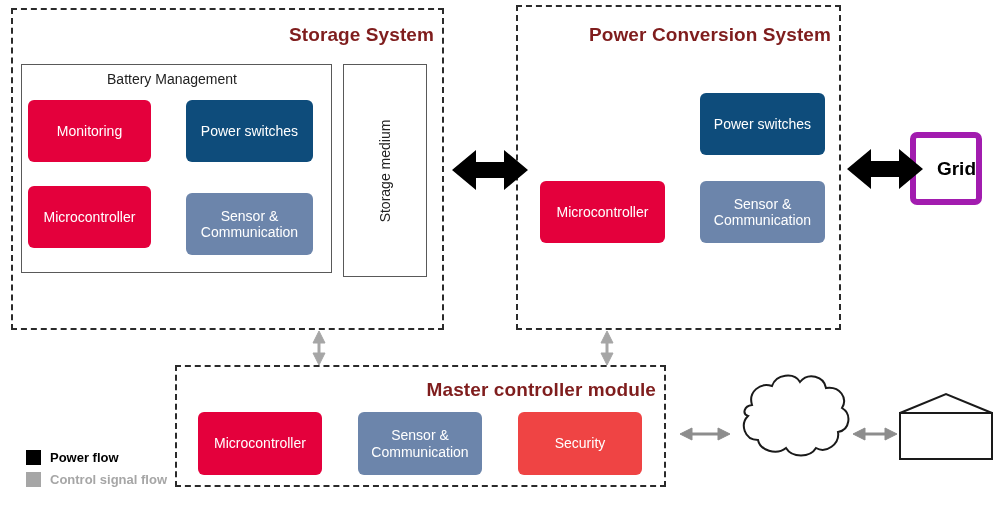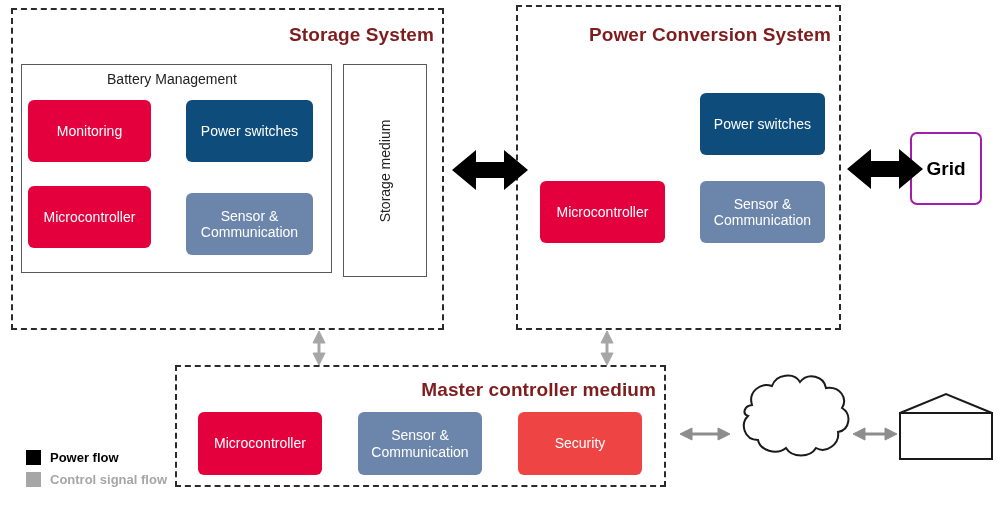--- a/index.html
+++ b/index.html
@@ -31,22 +31,22 @@
 
   
   .vtext{
     position:absolute;left:50%;top:50%;
     transform:translate(-50%,-50%) rotate(-90deg);
     white-space:nowrap;color:#222;
   }
 
   
   .grid-box{
-    border:2px solid #a21caf;border-radius:7px;background:#fff;
-    display:flex;align-items:center;justify-content:center;
+    border:6px solid #a21caf;border-radius:7px;background:#fff;
+    display:flex;align-items:center;justify-content:flex-end;
     font-weight:bold;color:#000;
   }
 
   
   .legend-row{position:absolute;display:flex;align-items:center;gap:9px;justify-content:space-between;}
   .swatch{width:15px;height:15px;display:inline-block;}
   .sw-black{background:#000000;}
   .sw-gray{background:#a6a6a6;}
   .lg-black{font-weight:bold;color:#000;}
   .lg-gray{font-weight:bold;color:#a6a6a6;}
@@ -105,21 +105,21 @@
   <div class="abs blk lblue" style="left:700px;top:181px;width:125px;height:62px;font-size:14px;flex-direction:column;">
     <span>Sensor &amp;</span>
     <span>Communication</span>
   </div>
 
   <div class="abs grid-box" style="left:910px;top:132px;width:72px;height:73px;font-size:19px;">
     <span>Grid</span>
   </div>
 
   <div class="abs sys-box" style="left:175px;top:365px;width:491px;height:122px;">
-    <div class="sys-title" style="top:12px;font-size:19px;">Master controller medium</div>
+    <div class="sys-title" style="top:12px;font-size:19px;">Master controller module</div>
   </div>
 
   <div class="abs blk red" style="left:198px;top:412px;width:124px;height:63px;font-size:14px;">
     <span>Microcontroller</span>
   </div>
 
   <div class="abs blk lblue" style="left:358px;top:412px;width:124px;height:63px;font-size:14px;flex-direction:column;">
     <span>Sensor &amp;</span>
     <span>Communication</span>
   </div>

